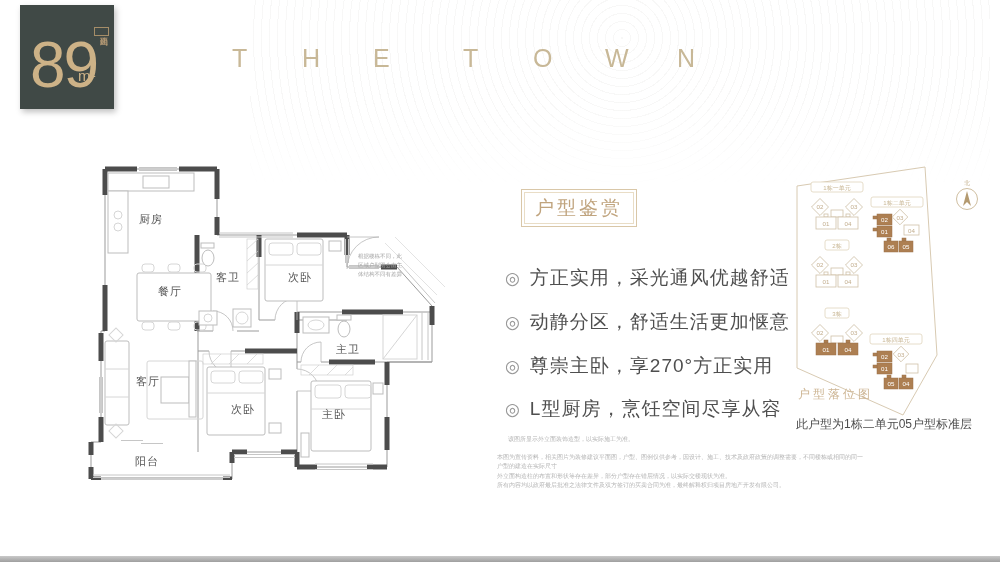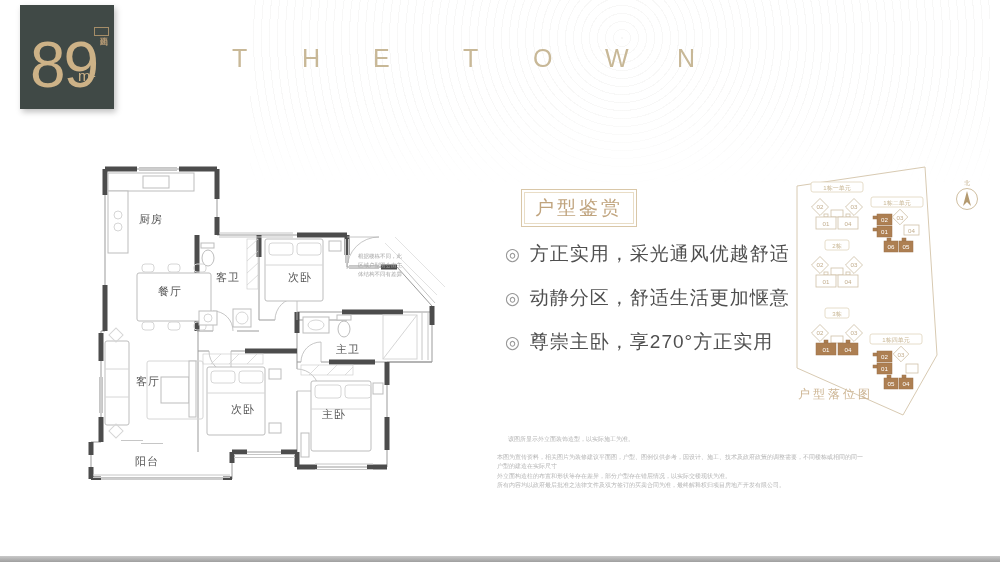--- a/index.html
+++ b/index.html
@@ -24,21 +24,21 @@
   .brand span{position:absolute;top:44px;font-size:25px;color:#c8b897;}
   
   .plan{position:absolute;left:85px;top:165px;}
   .plan-note{position:absolute;left:358px;top:252px;width:70px;font-size:5.5px;
              line-height:1.6;color:#a3a3a3;}
   
   .feat-head{position:absolute;left:505px;top:189px;padding:5px 13px;border:1px solid #d9c7a8;
              outline:1px solid #e9ddc6;outline-offset:-4px;color:#c0a47e;font-size:19px;
              letter-spacing:3px;margin-left:16px;}
   .feat{position:absolute;left:505px;font-size:19px;color:#4f4f4f;letter-spacing:1px;
-        white-space:nowrap;}
+        white-space:nowrap;margin-top:24px;}
   .feat .b{color:#979797;font-size:17px;margin-right:9px;}
   
   .map{position:absolute;left:780px;top:140px;}
   .map-title{position:absolute;left:798px;top:386px;font-size:12px;color:#cdb593;
              letter-spacing:3px;}
   .map-caption{position:absolute;left:796px;top:416px;font-size:12px;color:#4d4d4d;}
   
   .disc1{position:absolute;left:508px;top:435px;font-size:6px;color:#b5b5b5;}
   .disc2{position:absolute;left:497px;top:453px;width:370px;font-size:6px;line-height:1.55;
          color:#b5b5b5;}
@@ -232,20 +232,23 @@
   <div class="feat-head">户型鉴赏</div>
   <div class="feat" style="top:241px">
     <span class="b">◎</span><span>方正实用，采光通风优越舒适</span>
   </div>
   <div class="feat" style="top:285px">
     <span class="b">◎</span><span>动静分区，舒适生活更加惬意</span>
   </div>
   <div class="feat" style="top:329px">
     <span class="b">◎</span><span>尊崇主卧，享270°方正实用</span>
   </div>
+  <div class="feat" style="top:372px">
+    <span class="b">◎</span><span>L型厨房，烹饪空间尽享从容</span>
+  </div>
 
   <svg class="map" width="220" height="300" viewBox="0 0 220 300">
     <defs>
       <g id="bA-d">
         <rect x="-6" y="-6" width="12" height="12" transform="translate(-17,0) rotate(45)"></rect>
         <rect x="-6" y="-6" width="12" height="12" transform="translate(17,0) rotate(45)"></rect>
         <rect x="-6" y="3" width="12" height="7"></rect>
       </g>
       <g id="bA-r">
         <rect x="-13" y="7" width="4" height="3"></rect>
@@ -331,20 +334,21 @@
       <rect class="hl" x="119" y="238" width="14" height="11"></rect>
       <text class="uth" x="104.5" y="218.5">02</text>
       <text class="uth" x="104.5" y="230.5">01</text>
       <text class="ut" x="121" y="216.5">03</text>
       <text class="uth" x="111" y="246">05</text>
       <text class="uth" x="126" y="246">04</text>
     </g>
   </svg>
 
   <div class="map-title">户型落位图</div>
+  <div class="map-caption">此户型为1栋二单元05户型标准层</div>
 
   <div class="disc1">该图所显示外立面装饰造型，以实际施工为准。</div>
   <div class="disc2">
     <div>本图为宣传资料，相关图片为装修建议平面图，户型、图例仅供参考，因设计、施工、技术及政府政策的调整需要，不同楼栋或相同的同一户型的建造在实际尺寸</div>
     <div>外立面构造柱的布置和形状等存在差异，部分户型存在错层情况，以实际交楼现状为准。</div>
     <div>所有内容均以政府最后批准之法律文件及双方签订的买卖合同为准，最终解释权归项目房地产开发有限公司。</div>
   </div>
 
   <div class="bottom-bar"></div>
 </div>

